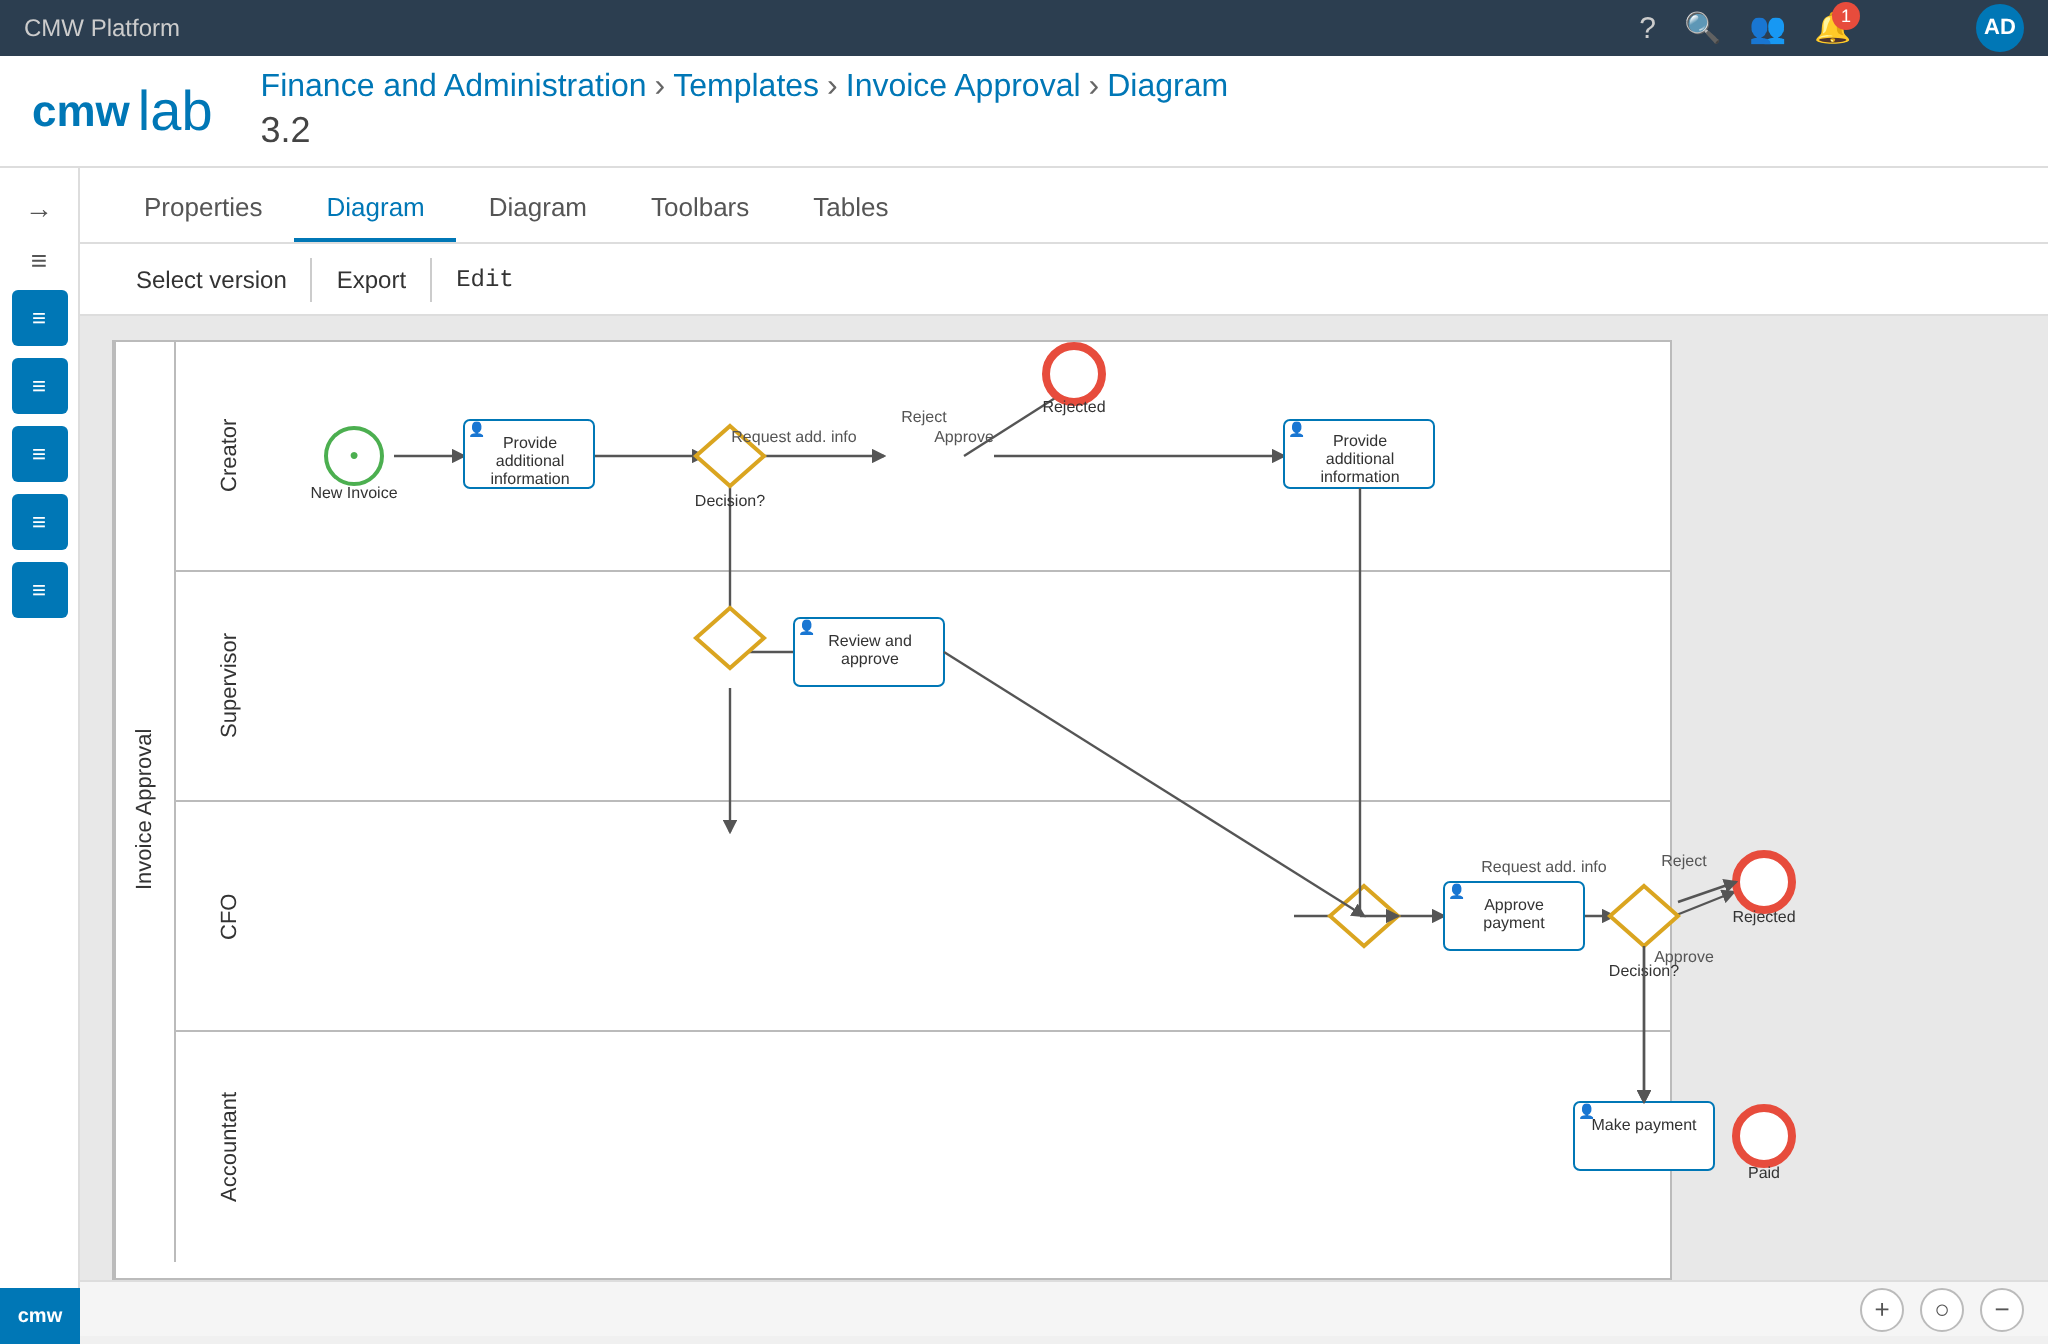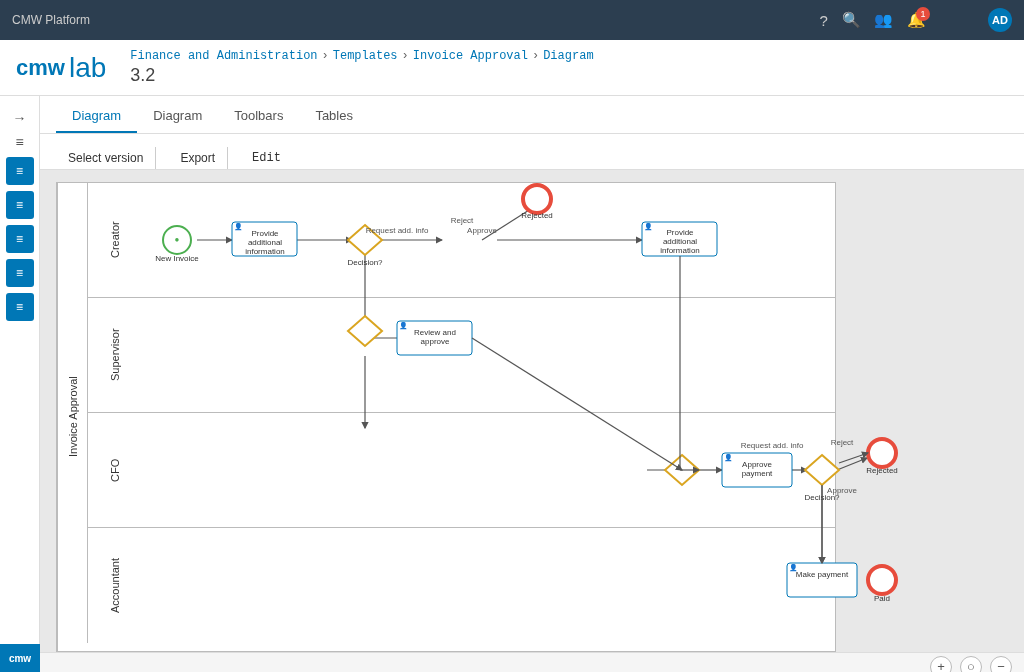--- a/index.html
+++ b/index.html
@@ -1,20 +1,20 @@
 <!DOCTYPE html>
 <html><head>
   <meta charset="utf-8">
   <style>
     * { box-sizing: border-box; margin: 0; padding: 0; }
     body { font-family: Arial, sans-serif; font-size: 13px; background: #f0f0f0; width: 1024px; height: 672px; overflow: hidden; }
 
     
     #topbar {
-      height: 40px;
+      height: 28px;
       background: #2c3e50;
       display: flex;
       align-items: center;
       justify-content: space-between;
       padding: 0 12px;
       color: #ccc;
       font-size: 12px;
     }
     #topbar-right { display: flex; align-items: center; gap: 14px; }
     .topbar-icon { color: #ccc; font-size: 15px; cursor: pointer; }
@@ -38,21 +38,21 @@
       align-items: center;
       padding: 0 16px;
       border-bottom: 1px solid #ddd;
     }
     #logo {
       display: flex; align-items: center; gap: 4px; margin-right: 24px;
     }
     .logo-cmw { color: #0077b6; font-size: 22px; font-weight: bold; }
     .logo-lab { color: #0077b6; font-size: 28px; font-weight: 300; }
     #breadcrumb-area { display: flex; flex-direction: column; }
-    #breadcrumb { font-size: 12px; color: #666; display: flex; align-items: center; gap: 4px; font-family: Liberation Mono, monospace; }
+    #breadcrumb { font-size: 16px; color: #666; display: flex; align-items: center; gap: 4px; }
     #breadcrumb a { color: #0077b6; text-decoration: none; }
     #version-label { font-size: 18px; color: #444; font-weight: 300; margin-top: 2px; }
 
     
     #main-layout { display: flex; height: calc(672px - 32px - 56px); }
 
     
     #sidebar {
       width: 40px;
       background: #fff;
@@ -106,23 +106,23 @@
       border-bottom: 2px solid #0077b6;
       font-weight: 500;
     }
 
     
     #toolbar-row {
       height: 36px;
       background: #fff;
       border-bottom: 1px solid #ddd;
       display: flex;
-      align-items: flex-end;
+      align-items: center;
       padding: 0 16px;
-      gap: 12px;
+      gap: 0;
     }
     .toolbar-btn {
       padding: 4px 12px;
       font-size: 12px;
       color: #333;
       cursor: pointer;
       background: none;
       border: none;
       border-right: 1px solid #ccc;
     }
@@ -245,20 +245,21 @@
     <div class="sidebar-icon-btn">≡</div>
     <div class="sidebar-icon-btn">≡</div>
     <div class="sidebar-icon-btn">≡</div>
     <div class="sidebar-icon-btn">≡</div>
     <div class="sidebar-icon-btn">≡</div>
   </div>
 
   <div id="content">
 
     <div id="tabs">
+      <div class="tab">Properties</div>
       <div class="tab active">Diagram</div>
       <div class="tab">Diagram</div>
       <div class="tab">Toolbars</div>
       <div class="tab">Tables</div>
     </div>
 
     <div id="toolbar-row">
       <button class="toolbar-btn">Select version</button>
       <button class="toolbar-btn">Export</button>
       <button class="toolbar-btn">Edit</button>

